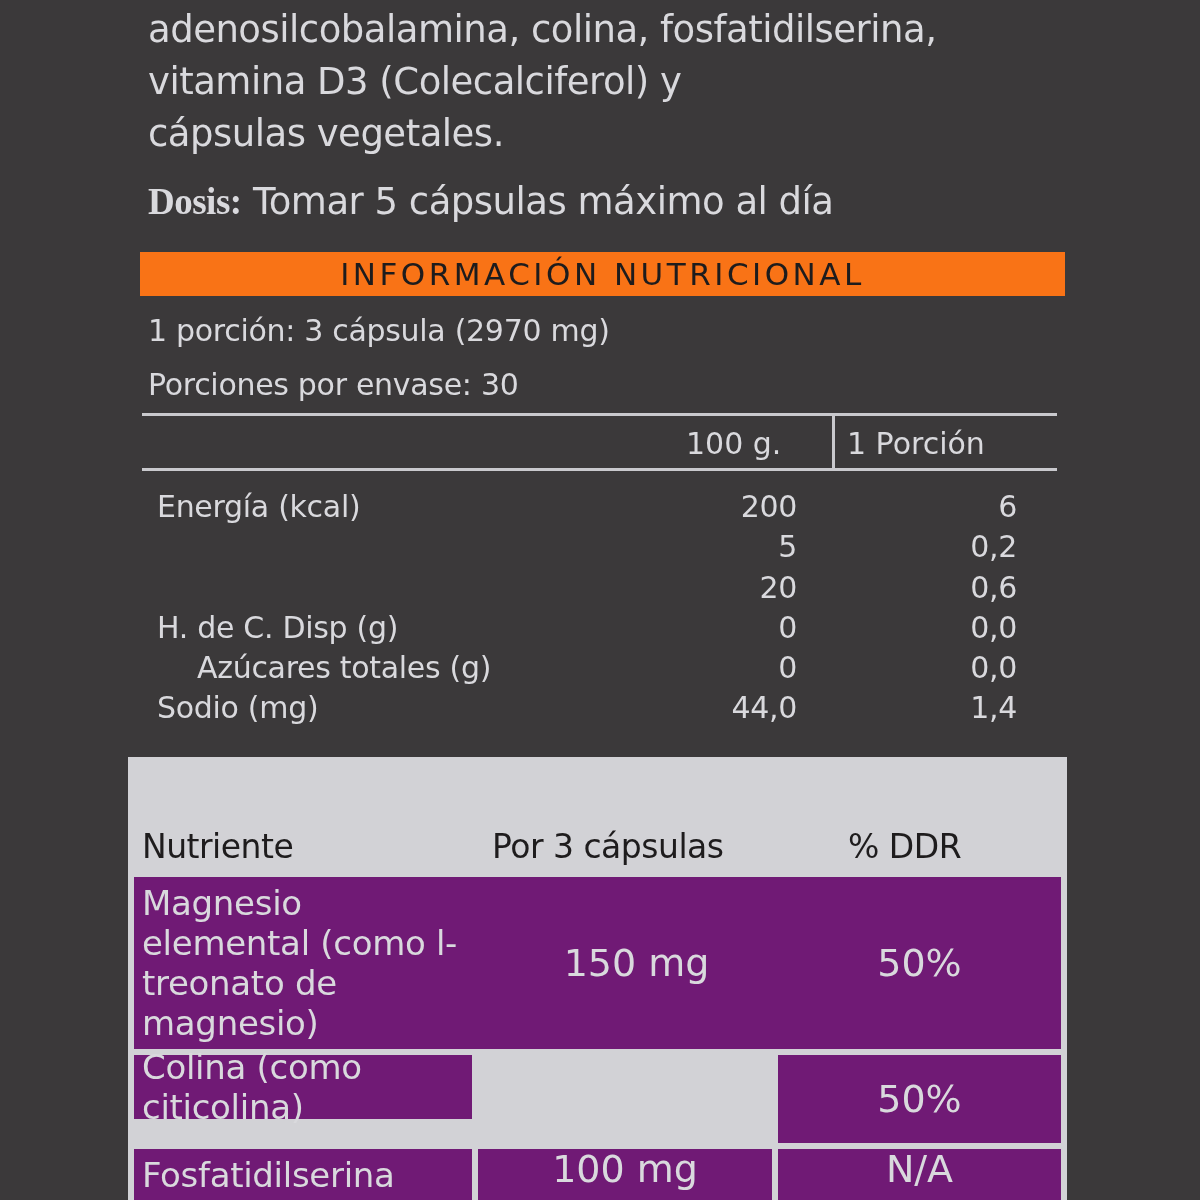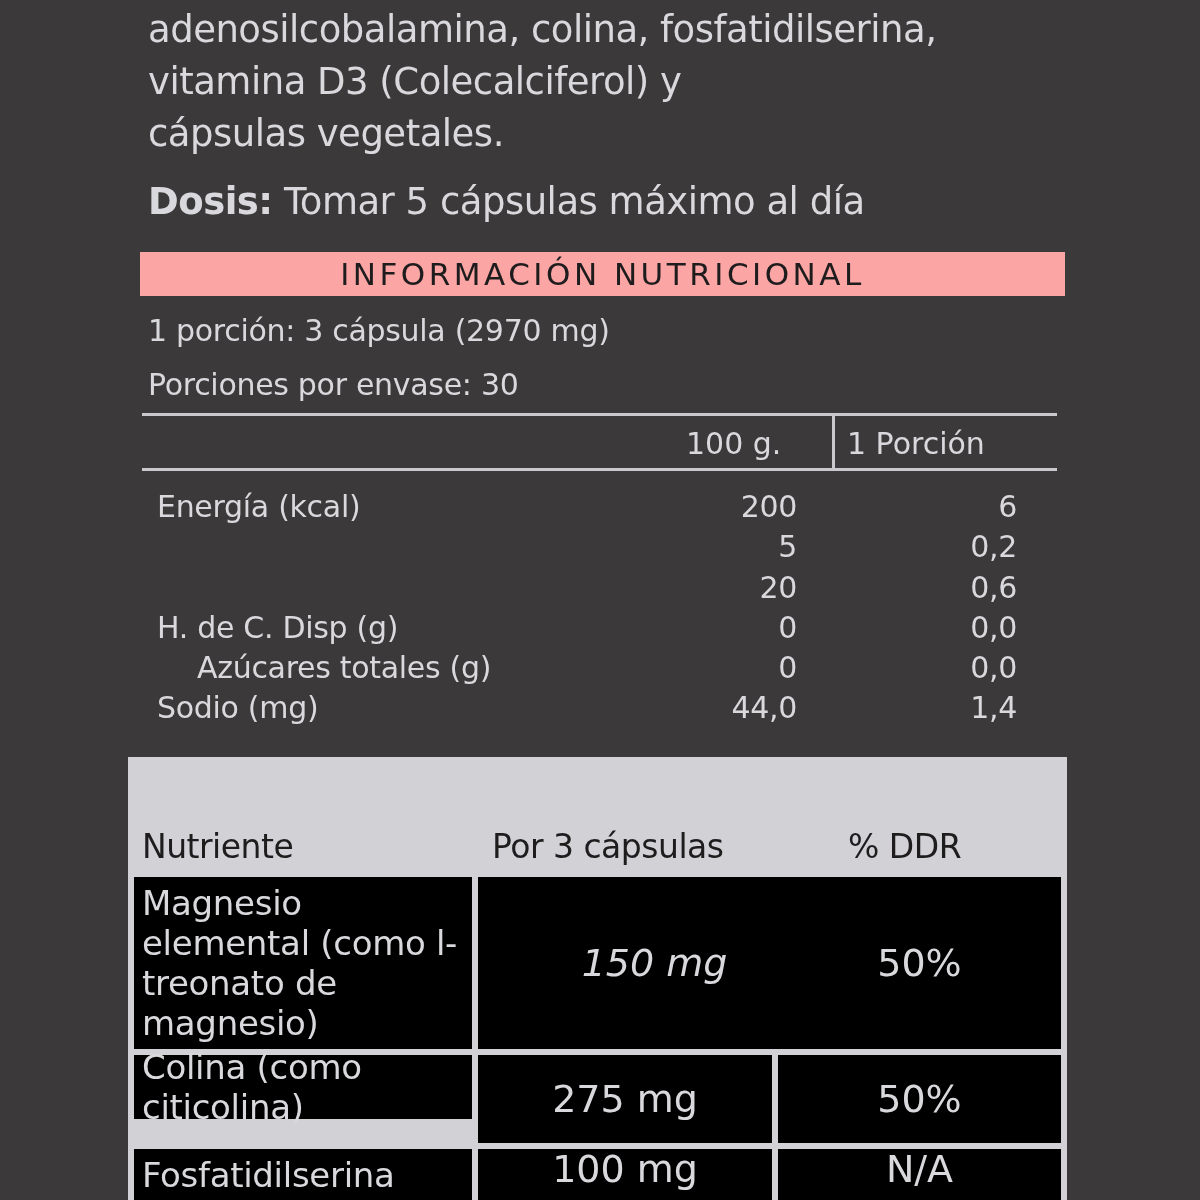--- a/index.html
+++ b/index.html
@@ -24,27 +24,27 @@
     white-space: nowrap;
   }
   .dose {
     left: 148px;
     top: 176px;
     font-size: 37px;
     line-height: 52px;
     white-space: nowrap;
     letter-spacing: -0.5px;
   }
-  .dose b { font-weight: bold; }
+  .dose b { font-weight: bold; font-family: Liberation Serif, serif; }
   .title-bar {
     left: 140px;
     top: 252px;
     width: 925px;
     height: 44px;
-    background: #fca5a5;
+    background: #f97316;
     color: #1e1c1d;
     display: flex;
     align-items: center;
     justify-content: center;
     font-size: 31px;
     letter-spacing: 3.5px;
   }
   .serving {
     left: 148px;
     font-size: 30px;
@@ -98,21 +98,21 @@
   .bhead {
     top: 64px;
     height: 52px;
     color: #1e1c1d;
     font-size: 33px;
     line-height: 52px;
     white-space: nowrap;
     letter-spacing: -0.5px;
   }
   .cell {
-    background: #000000;
+    background: #701a75;
     color: #d9d9dd;
     display: flex;
     align-items: center;
     font-size: 34px;
     line-height: 40px;
   }
   .cell.name { padding-left: 8px; box-sizing: border-box; letter-spacing: -0.3px; }
   .cell.center { justify-content: center; font-size: 38px; }
 </style>
 </head>
@@ -171,33 +171,30 @@
 
 <div class="abs btable">
 
   <div class="abs bhead" style="left:14px;">Nutriente</div>
   <div class="abs bhead" style="left:364px;">Por 3 cápsulas</div>
   <div class="abs bhead" style="left:720px;">% DDR</div>
 
   <div class="abs cell name" style="left:6px; top:120px; width:338px; height:172px;">
     <span>Magnesio elemental (como l-treonato de magnesio)</span>
   </div>
-  <div class="abs cell center" style="left:350px; top:120px; width:353px; height:172px;font-style:italic;">
+  <div class="abs cell center" style="left:332px; top:120px; width:353px; height:172px;">
     <span>150 mg</span>
   </div>
   <div class="abs cell center" style="left:650px; top:120px; width:283px; height:172px;">
     <span>50%</span>
   </div>
 
   <div class="abs cell name" style="left:6px; top:298px; width:338px; height:64px;">
     <span>Colina (como citicolina)</span>
   </div>
-  <div class="abs cell center" style="left:350px; top:298px; width:294px; height:88px;">
-    <span>275 mg</span>
-  </div>
   <div class="abs cell center" style="left:650px; top:298px; width:283px; height:88px;">
     <span>50%</span>
   </div>
 
   <div class="abs cell name" style="left:6px; top:392px; width:338px; height:80px; align-items:flex-start; padding-top:6px;">
     <span>Fosfatidilserina</span>
   </div>
   <div class="abs cell center" style="left:350px; top:392px; width:294px; height:80px; align-items:flex-start;">
     <span>100 mg</span>
   </div>

